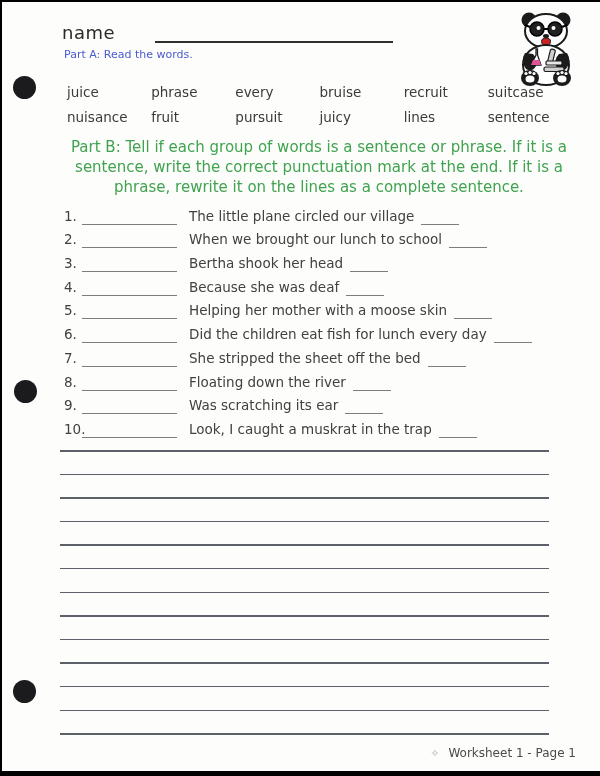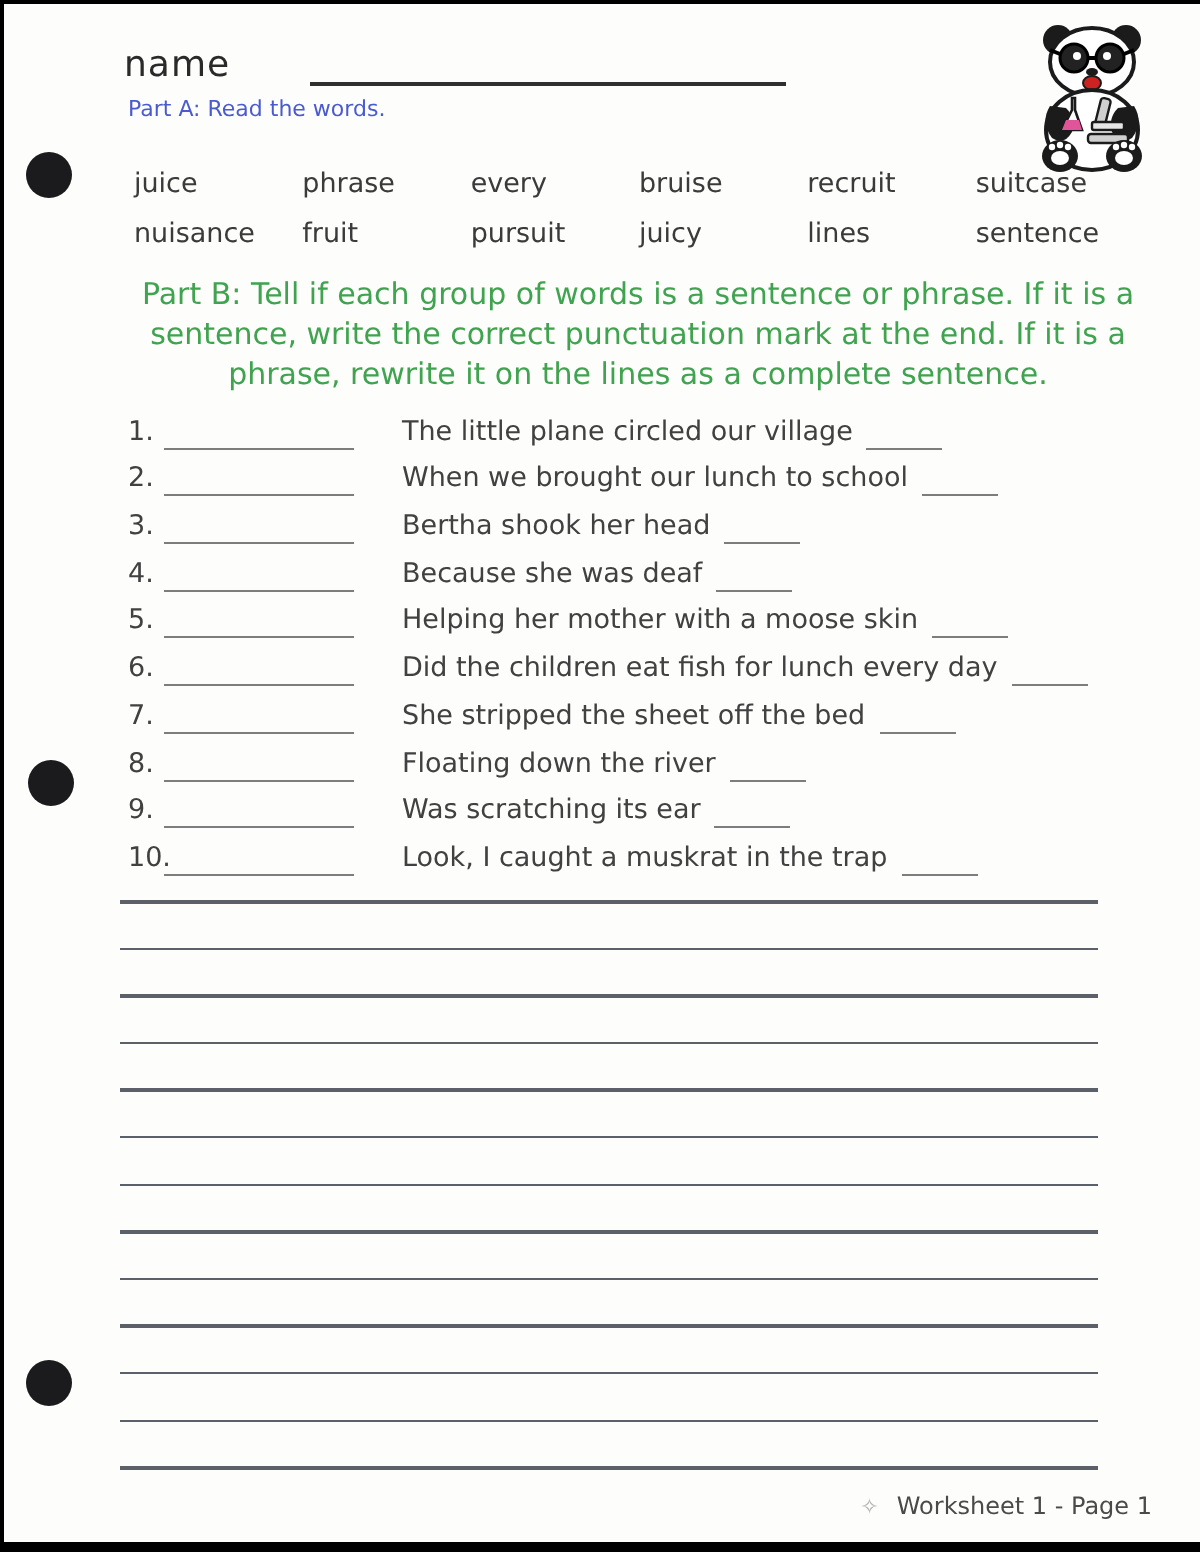--- a/index.html
+++ b/index.html
@@ -20,21 +20,21 @@
   .parta-head{position:absolute;left:62px;top:46px;font-size:11px;color:#4a5bd0;}
   .words{position:absolute;left:65px;top:82px;width:505px;display:grid;grid-template-columns:repeat(6,1fr);grid-row-gap:9px;}
   .word{font-size:13.5px;color:#3b3b3b;}
 
   .partb-head{position:absolute;left:62px;top:135px;width:510px;font-size:15px;line-height:20px;color:#3fa34f;text-align:center;}
 
   .items{position:absolute;left:62px;top:199px;width:520px;}
   .item{display:flex;align-items:flex-end;height:23.7px;font-size:13.5px;color:#414141;}
   .item .num{width:18px;padding-bottom:1px;}
   .item .blank{width:95px;border-bottom:1.3px solid #7d7d7d;height:12px;}
-  .item .txt{margin-left:24px;padding-bottom:1px;white-space:nowrap;}
+  .item .txt{margin-left:12px;padding-bottom:1px;white-space:nowrap;}
   .item .tail{width:38px;border-bottom:1.3px solid #7d7d7d;height:12px;margin-left:7px;}
 
   .write-lines{position:absolute;left:58px;top:448px;width:489px;}
   .wline{height:1.5px;background:#5c6069;margin-bottom:22.1px;}
 
   .footer{position:absolute;right:24px;bottom:11px;display:flex;align-items:center;font-size:12px;color:#4a4a4a;}
   .footer .spark{color:#b3b3b3;font-size:11px;margin-right:9px;}
 </style>
 </head>
 <body>

